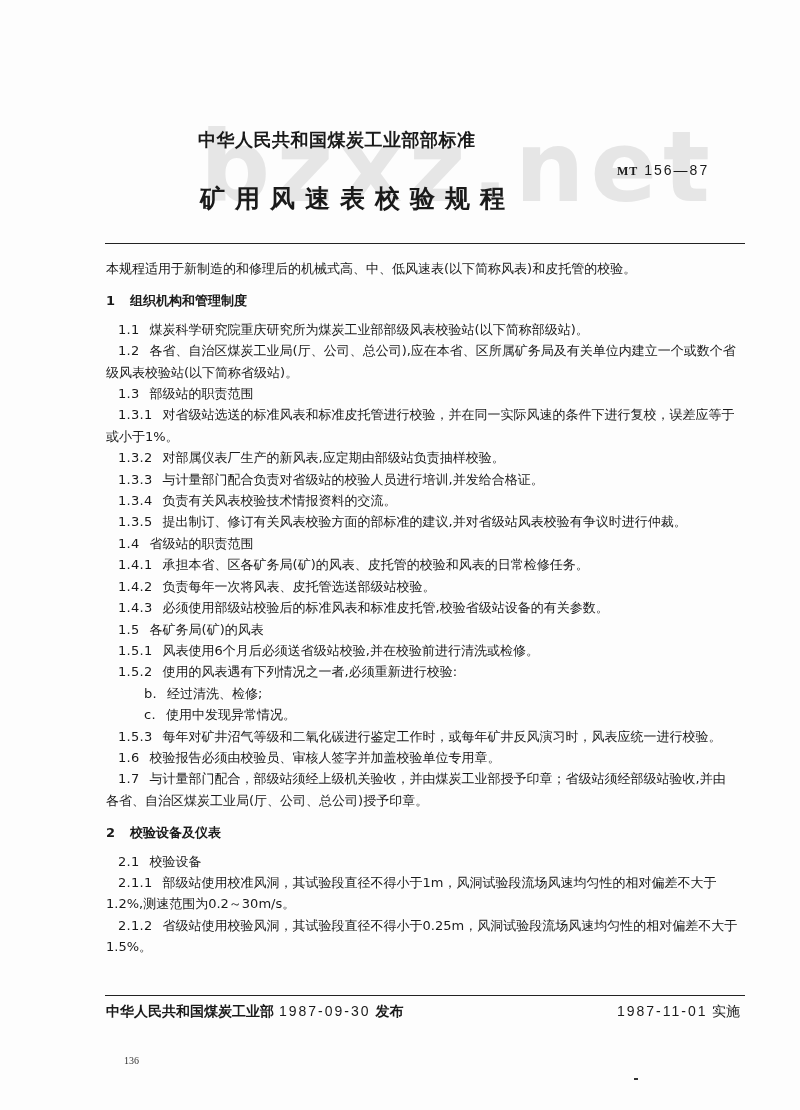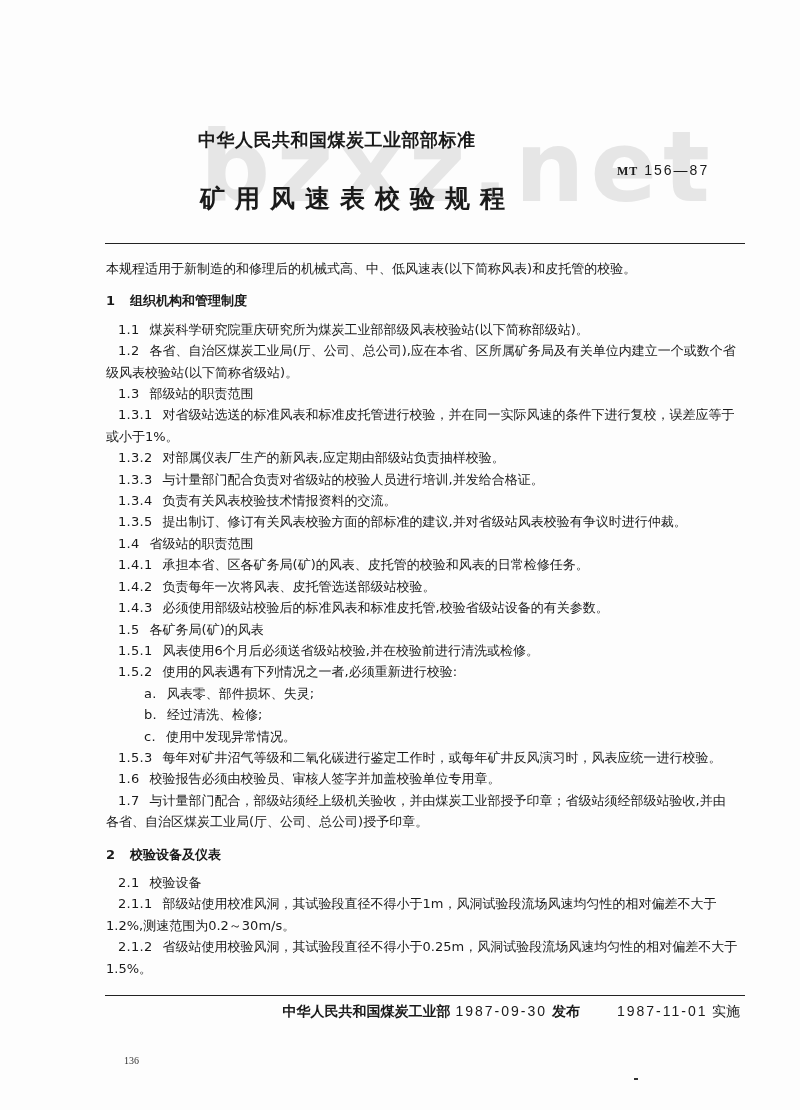--- a/index.html
+++ b/index.html
@@ -86,21 +86,21 @@
     .p.sub { padding-left: 26px; }
     .num { letter-spacing: 0.3px; margin-right: 10px; }
     .footer {
       position: absolute;
       left: 106px;
       top: 1003px;
       width: 634px;
       font-size: 14px;
       font-weight: bold;
       display: flex;
-      justify-content: flex-end;
+      justify-content: space-between;
     }
     .footer .date { letter-spacing: 2px; font-weight: normal; font-family: "Liberation Sans", sans-serif; }
     .footer .effective { font-weight: normal; margin-left: 37px; }
     .footer .effective .date { letter-spacing: 2px; }
     .page-number {
       position: absolute;
       left: 124px;
       top: 1055px;
       font-family: "Liberation Serif", serif;
       font-size: 10px;
@@ -150,21 +150,20 @@
           <p class="p indent"><span class="num">1.3.3</span><span>与计量部门配合负责对省级站的校验人员进行培训,并发给合格证。</span></p>
           <p class="p indent"><span class="num">1.3.4</span><span>负责有关风表校验技术情报资料的交流。</span></p>
           <p class="p indent"><span class="num">1.3.5</span><span>提出制订、修订有关风表校验方面的部标准的建议,并对省级站风表校验有争议时进行仲裁。</span></p>
           <p class="p indent"><span class="num">1.4</span><span>省级站的职责范围</span></p>
           <p class="p indent"><span class="num">1.4.1</span><span>承担本省、区各矿务局(矿)的风表、皮托管的校验和风表的日常检修任务。</span></p>
           <p class="p indent"><span class="num">1.4.2</span><span>负责每年一次将风表、皮托管选送部级站校验。</span></p>
           <p class="p indent"><span class="num">1.4.3</span><span>必须使用部级站校验后的标准风表和标准皮托管,校验省级站设备的有关参数。</span></p>
           <p class="p indent"><span class="num">1.5</span><span>各矿务局(矿)的风表</span></p>
           <p class="p indent"><span class="num">1.5.1</span><span>风表使用6个月后必须送省级站校验,并在校验前进行清洗或检修。</span></p>
           <p class="p indent"><span class="num">1.5.2</span><span>使用的风表遇有下列情况之一者,必须重新进行校验:</span></p>
-          <p class="p indent sub"><span class="num">a.</span><span>风表零、部件损坏、失灵;</span></p>
           <p class="p indent sub"><span class="num">b.</span><span>经过清洗、检修;</span></p>
           <p class="p indent sub"><span class="num">c.</span><span>使用中发现异常情况。</span></p>
           <p class="p indent"><span class="num">1.5.3</span><span>每年对矿井沼气等级和二氧化碳进行鉴定工作时，或每年矿井反风演习时，风表应统一进行校验。</span></p>
           <p class="p indent"><span class="num">1.6</span><span>校验报告必须由校验员、审核人签字并加盖校验单位专用章。</span></p>
           <p class="p indent"><span class="num">1.7</span><span>与计量部门配合，部级站须经上级机关验收，并由煤炭工业部授予印章；省级站须经部级站验收,并由各省、自治区煤炭工业局(厅、公司、总公司)授予印章。</span></p>
         </div>
     </div>
 
     <div>
       <p class="p heading">

